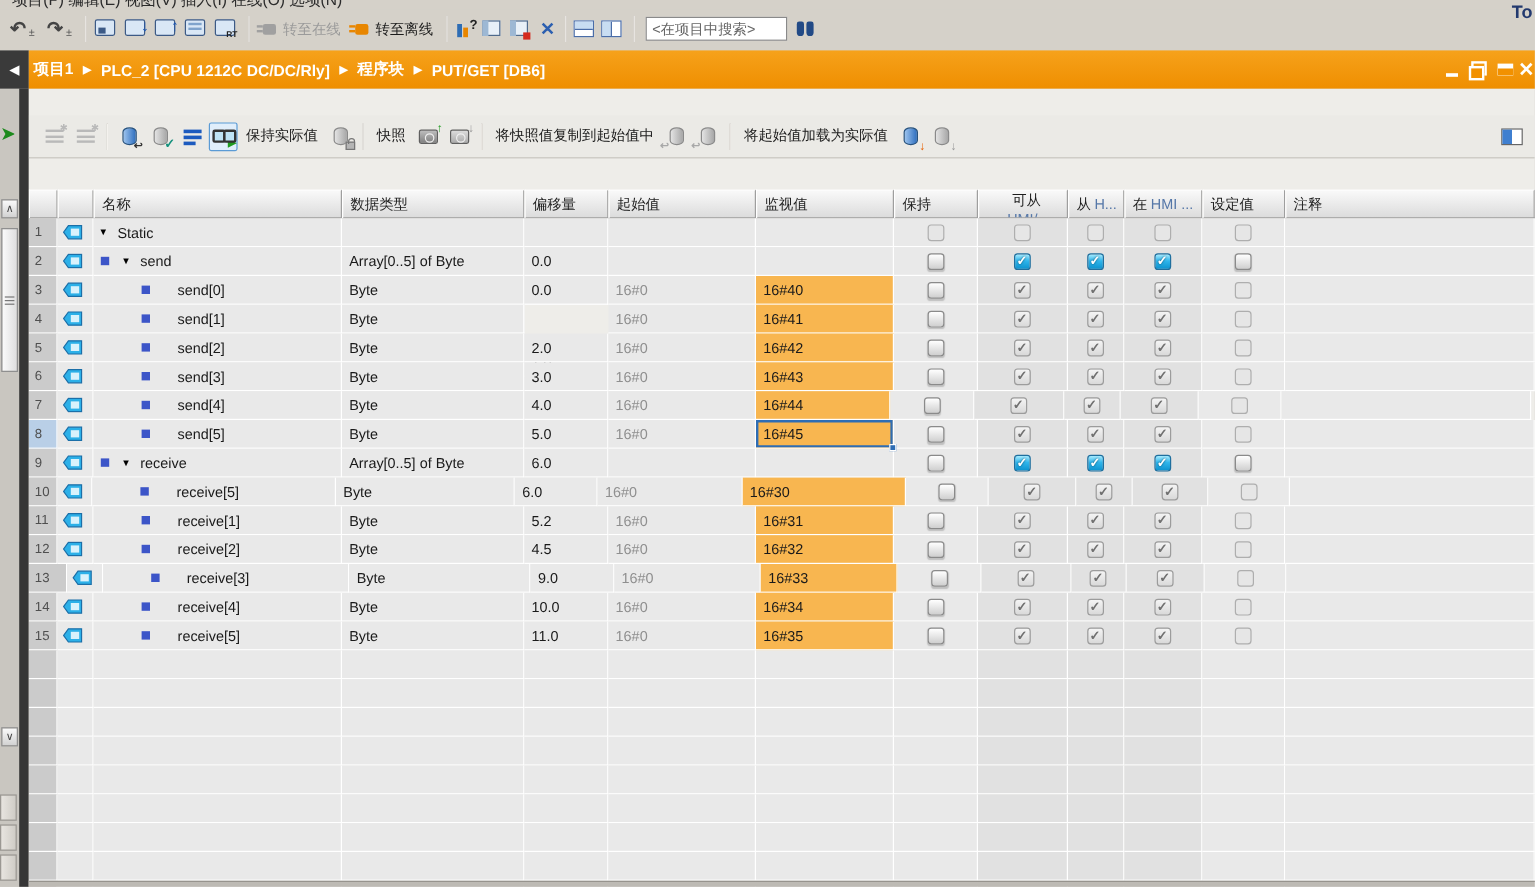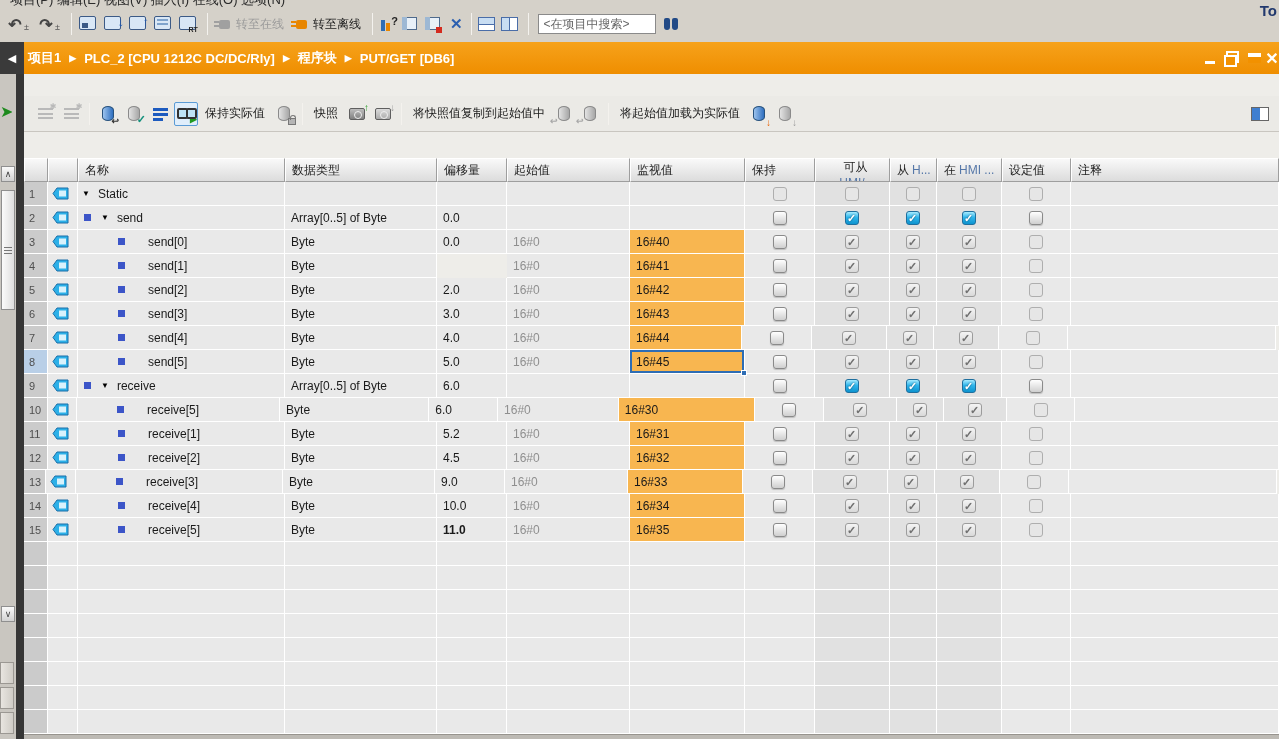--- a/index.html
+++ b/index.html
@@ -735,21 +735,21 @@
         </div>
         <div class="cell c-hmi c-ck" style="width: 65px;">
           <span class="cb cb-gray"></span>
         </div>
         <div class="cell c-ck" style="width: 69px;">
           <span class="cb cb-flat"></span>
         </div>
         <div class="cell " style="width: 208px;"></div>
       </div>
       <div class="trow">
-        <div class="cell c-num" style="width: 22px;">13</div>
+        <div class="cell c-num" style="width: 32px;">13</div>
         <div class="cell " style="width: 30px;">
           <svg class="dbico" width="17" height="13">
             <polygon points="5,1 16,1 16,12 5,12 1,6.5" fill="#2cb0e8" stroke="#1b6fa8"></polygon>
             <rect x="7" y="3.5" width="7" height="6" fill="#d9f2fc"></rect>
           </svg>
         </div>
         <div class="cell " style="width: 207px;">
           <span class="marker" style="margin-left: 40px;"></span>
           <span class="nm" style="margin-left: 23px;">receive[3]</span>
         </div>
@@ -813,21 +813,21 @@
           <svg class="dbico" width="17" height="13">
             <polygon points="5,1 16,1 16,12 5,12 1,6.5" fill="#2cb0e8" stroke="#1b6fa8"></polygon>
             <rect x="7" y="3.5" width="7" height="6" fill="#d9f2fc"></rect>
           </svg>
         </div>
         <div class="cell " style="width: 207px;">
           <span class="marker" style="margin-left: 40px;"></span>
           <span class="nm" style="margin-left: 23px;">receive[5]</span>
         </div>
         <div class="cell c-pad" style="width: 152px;">Byte</div>
-        <div class="cell c-pad" style="width: 70px; font-weight: bold;">11.0</div>
+        <div class="cell c-pad" style="width: 70px;">11.0</div>
         <div class="cell c-start" style="width: 123px;">16#0</div>
         <div class="cell c-mon orange" style="width: 115px;">16#35</div>
         <div class="cell c-ck" style="width: 70px;">
           <span class="cb cb-3d"></span>
         </div>
         <div class="cell c-hmi c-ck" style="width: 75px;">
           <span class="cb cb-gray"></span>
         </div>
         <div class="cell c-hmi c-ck" style="width: 47px;">
           <span class="cb cb-gray"></span>

